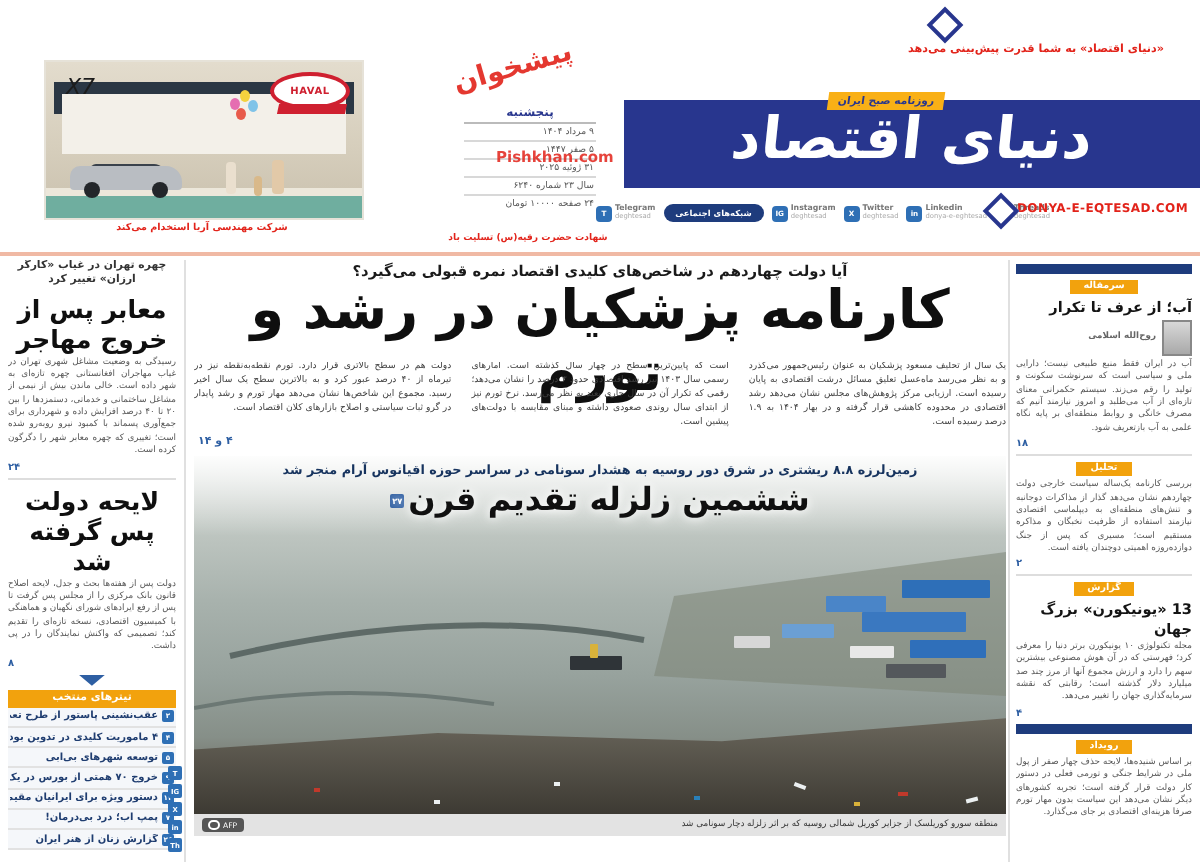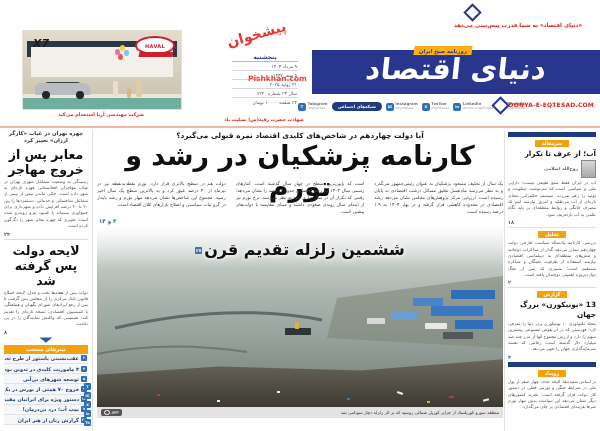--- a/index.html
+++ b/index.html
@@ -15,21 +15,21 @@
   .ad-car{position:absolute;left:12px;bottom:10px;width:56px;height:20px;}
   .ad-car .carbody{position:absolute;left:0;right:0;bottom:4px;height:12px;background:#b9bdc2;border-radius:5px 8px 2px 2px;}
   .ad-car .carwin{position:absolute;left:10px;right:8px;bottom:11px;height:6px;background:#3a424c;border-radius:3px 6px 0 0;}
   .ad-car .w1,.ad-car .w2{position:absolute;bottom:0;width:8px;height:8px;background:#23262a;border-radius:50%;}
   .ad-car .w1{left:7px}.ad-car .w2{right:7px}
   .balloon{position:absolute;width:5px;height:6px;border-radius:50%;}
   .person{position:absolute;border-radius:2px;}
   .ad-logo{position:absolute;right:6px;top:5px;width:36px;height:15px;background:#fff;border:2px solid #cf2030;border-radius:50%;
            display:flex;align-items:center;justify-content:center;color:#cf2030;font-size:5px;font-weight:bold;letter-spacing:.3px;}
   .ad-ribbon{position:absolute;right:8px;top:21px;width:34px;height:5px;background:#cf2030;transform:skewX(-12deg);}
-  .ad-model{position:absolute;left:10px;top:6px;font-size:11px;font-weight:700;font-style:italic;color:#1c1c1c;direction:ltr;}
+  .ad-model{position:absolute;left:10px;top:6px;font-size:11px;font-weight:400;font-style:italic;color:#1c1c1c;direction:ltr;}
   .ad-note{left:22px;top:112px;width:158px;text-align:center;font-size:4.8px;color:#e2231a;font-weight:bold;}
   .dateblock{left:232px;top:53px;width:66px;font-size:4.6px;color:#555;}
   .dateblock .dow{font-size:6px;font-weight:bold;color:#28368e;text-align:center;border-bottom:1px solid #bbb;padding-bottom:1px;}
   .dateblock .row{border-bottom:0.5px solid #d8d8d8;padding:1.5px 1px;text-align:right;white-space:nowrap;overflow:hidden;}
   .condolence{left:218px;top:117px;width:92px;text-align:center;font-size:4.6px;color:#e2231a;font-weight:bold;}
   .mast-band{left:312px;top:50px;width:288px;height:44px;background:#28368e;}
   .mast-title{position:absolute;left:0;right:0;top:2px;text-align:center;color:#ffffff;font-size:29px;font-weight:900;
               transform:skewX(-6deg);letter-spacing:-1px;white-space:nowrap;}
   .badge{left:414px;top:46px;background:#f9b016;color:#28368e;font-size:5.3px;font-weight:bold;padding:1.5px 5px;transform:skewX(-8deg);z-index:3;}
   .slogan{left:438px;top:22px;width:160px;text-align:center;font-size:5.6px;font-weight:bold;color:#e2231a;}
@@ -195,20 +195,21 @@
   <div class="abs lead-kicker">آیا دولت چهاردهم در شاخص‌های کلیدی اقتصاد نمره قبولی می‌گیرد؟</div>
   <div class="abs lead-body">
     <div>یک سال از تحلیف مسعود پزشکیان به عنوان رئیس‌جمهور می‌گذرد و به نظر می‌رسد ماه‌عسل تعلیق مسائل درشت اقتصادی به پایان رسیده است. ارزیابی مرکز پژوهش‌های مجلس نشان می‌دهد رشد اقتصادی در محدوده کاهشی قرار گرفته و در بهار ۱۴۰۴ به ۱.۹ درصد رسیده است.</div>
     <div>است که پایین‌ترین سطح در چهار سال گذشته است. آمارهای رسمی سال ۱۴۰۳ نیز رشد اقتصادی حدود ۳ درصد را نشان می‌دهد؛ رقمی که تکرار آن در سال جاری بعید به نظر می‌رسد. نرخ تورم نیز از ابتدای سال روندی صعودی داشته و مبنای مقایسه با دولت‌های پیشین است.</div>
     <div>دولت هم در سطح بالاتری قرار دارد. تورم نقطه‌به‌نقطه نیز در تیرماه از ۴۰ درصد عبور کرد و به بالاترین سطح یک سال اخیر رسید. مجموع این شاخص‌ها نشان می‌دهد مهار تورم و رشد پایدار در گرو ثبات سیاستی و اصلاح بازارهای کلان اقتصاد است.</div>
   </div>
   <div class="abs lead-ref">۴ و ۱۴</div>
 
   <div class="abs photo">
     <div class="fog"></div>
+    <div class="ph-kicker">زمین‌لرزه ۸.۸ ریشتری در شرق دور روسیه به هشدار سونامی در سراسر حوزه اقیانوس آرام منجر شد</div>
     <div class="ph-headline">
       <span>ششمین زلزله تقدیم قرن</span><span class="refbox">۲۷</span>
     </div>
     <svg width="406" height="190" style="position:absolute;left:0;top:0;">
       <path d="M 18,100 Q 130,74 225,92" stroke="#4e5a57" stroke-width="3" fill="none" opacity="0.8"></path>
       <path d="M 0,126 Q 70,112 150,124" stroke="#5d6a66" stroke-width="2" fill="none" opacity="0.7"></path>
       <path d="M 240,70 L 406,48 L 406,120 L 230,110 Z" fill="#7d8577" opacity="0.55"></path>
     </svg>
 
     <div class="bld" style="right:8px;top:62px;width:44px;height:9px;background:#2e6fb8;"></div>

